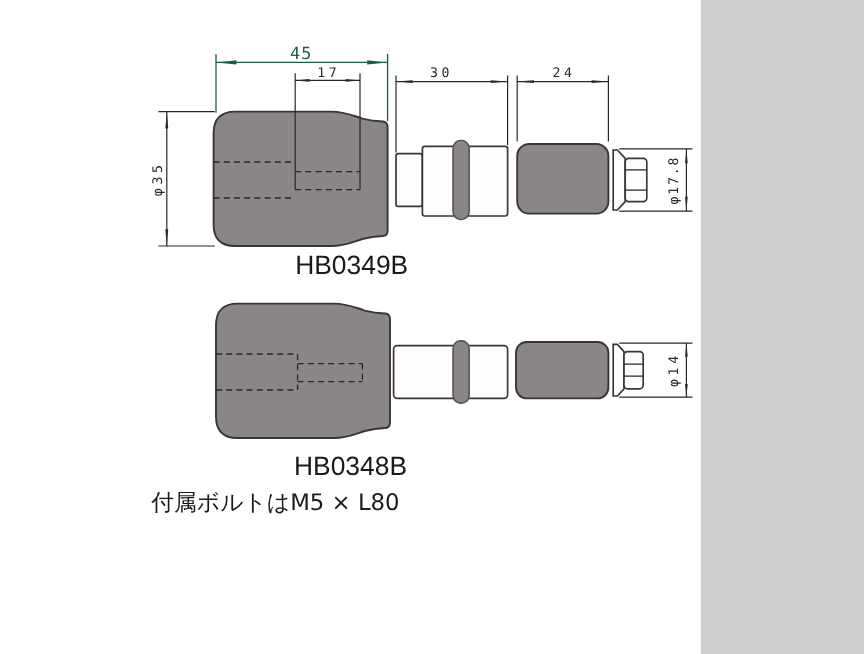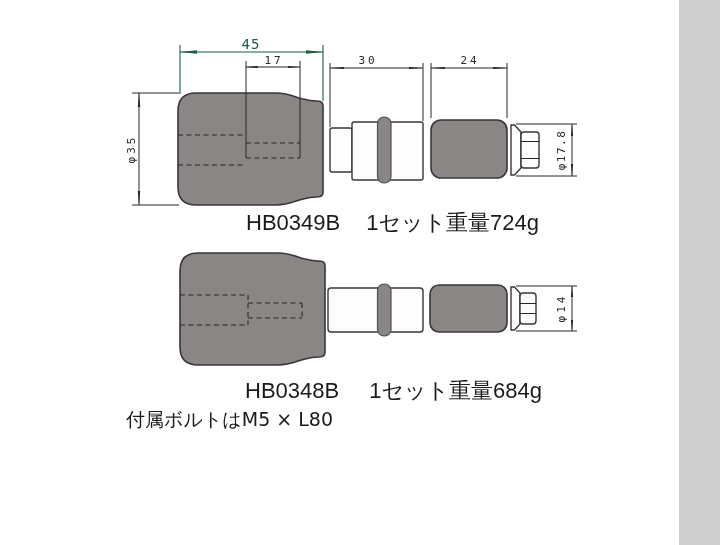--- a/index.html
+++ b/index.html
@@ -5,41 +5,41 @@
   :root{
     --background:#ffffff;
     --part-fill:#8b8686;
     --outline:#3a3636;
     --dim-line:#2b2727;
     --highlight-dim:#1a5f40;
     --text:#1c1919;
   }
   html,body{margin:0;padding:0;background:#cfcfcf;}
   .canvas{
-    position:relative;width:679px;height:545px;background:var(--background);
+    position:relative;width:584px;height:545px;background:var(--background);
     overflow:hidden;font-family:"DejaVu Sans","Liberation Sans",sans-serif;
   }
   svg{position:absolute;left:0;top:0;}
   .part{fill:var(--part-fill);stroke:var(--outline);stroke-width:1.6;}
   .white-part{fill:#fdfdfd;stroke:var(--outline);stroke-width:1.4;}
   .ring{fill:var(--part-fill);stroke:#524e4e;stroke-width:1.2;}
   .dim{fill:none;stroke:var(--dim-line);stroke-width:1;}
   .dashed{stroke-dasharray:5 3.5;stroke-width:1.1;}
   .dim-arrow{fill:var(--dim-line);stroke:none;}
   .gdim-line{fill:none;stroke:var(--highlight-dim);stroke-width:1.1;}
   .gdim-arrow{fill:var(--highlight-dim);stroke:none;}
   text.dim-text{font-family:"DejaVu Sans Mono","Liberation Mono",monospace;font-size:11px;fill:var(--dim-line);letter-spacing:3px;}
   text.dim-text.tight{letter-spacing:1.5px;}
   text.gdim-text{font-family:"DejaVu Sans Mono","Liberation Mono",monospace;font-size:14px;fill:var(--highlight-dim);letter-spacing:1px;}
   .product-label{
     position:absolute;display:flex;align-items:baseline;white-space:nowrap;
     font-family:Liberation Sans, sans-serif;font-size:22px;color:var(--text);
   }
   .product-label.first{left:246px;top:208px;gap:26px;}
-  .product-label.second{left:245px;top:376px;gap:30px;}
+  .product-label.second{left:245px;top:376px;gap:42px;}
   .notes{
     position:absolute;left:126px;top:406px;white-space:nowrap;
     font-size:19px;line-height:26px;color:var(--text);
   }
   .notes .indent{padding-left:19px;}
 </style>
 </head>
 <body>
 
 <div class="canvas">
@@ -122,25 +122,23 @@
         <path class="dim" d="M516,286 H577 M516,331 H577 M572,286 V331"></path>
         <polygon class="dim-arrow" points="572,286 570.9,297 573.1,297"></polygon>
         <polygon class="dim-arrow" points="572,331 570.9,320 573.1,320"></polygon>
         <text class="dim-text" x="565" y="308" text-anchor="middle" transform="rotate(-90 565 308)">φ14</text>
       </g>
     </g>
   </svg>
 
   <div class="product-label first">
     <span>HB0349B</span>
-    <span>1セット重量724g</span>
   </div>
 
   <div class="product-label second">
     <span>HB0348B</span>
-    <span>1セット重量684g</span>
   </div>
 
   <div class="notes">
     <div>付属ボルトはM5 × L80</div>
   </div>
 
 </div>
 
 </body></html>

